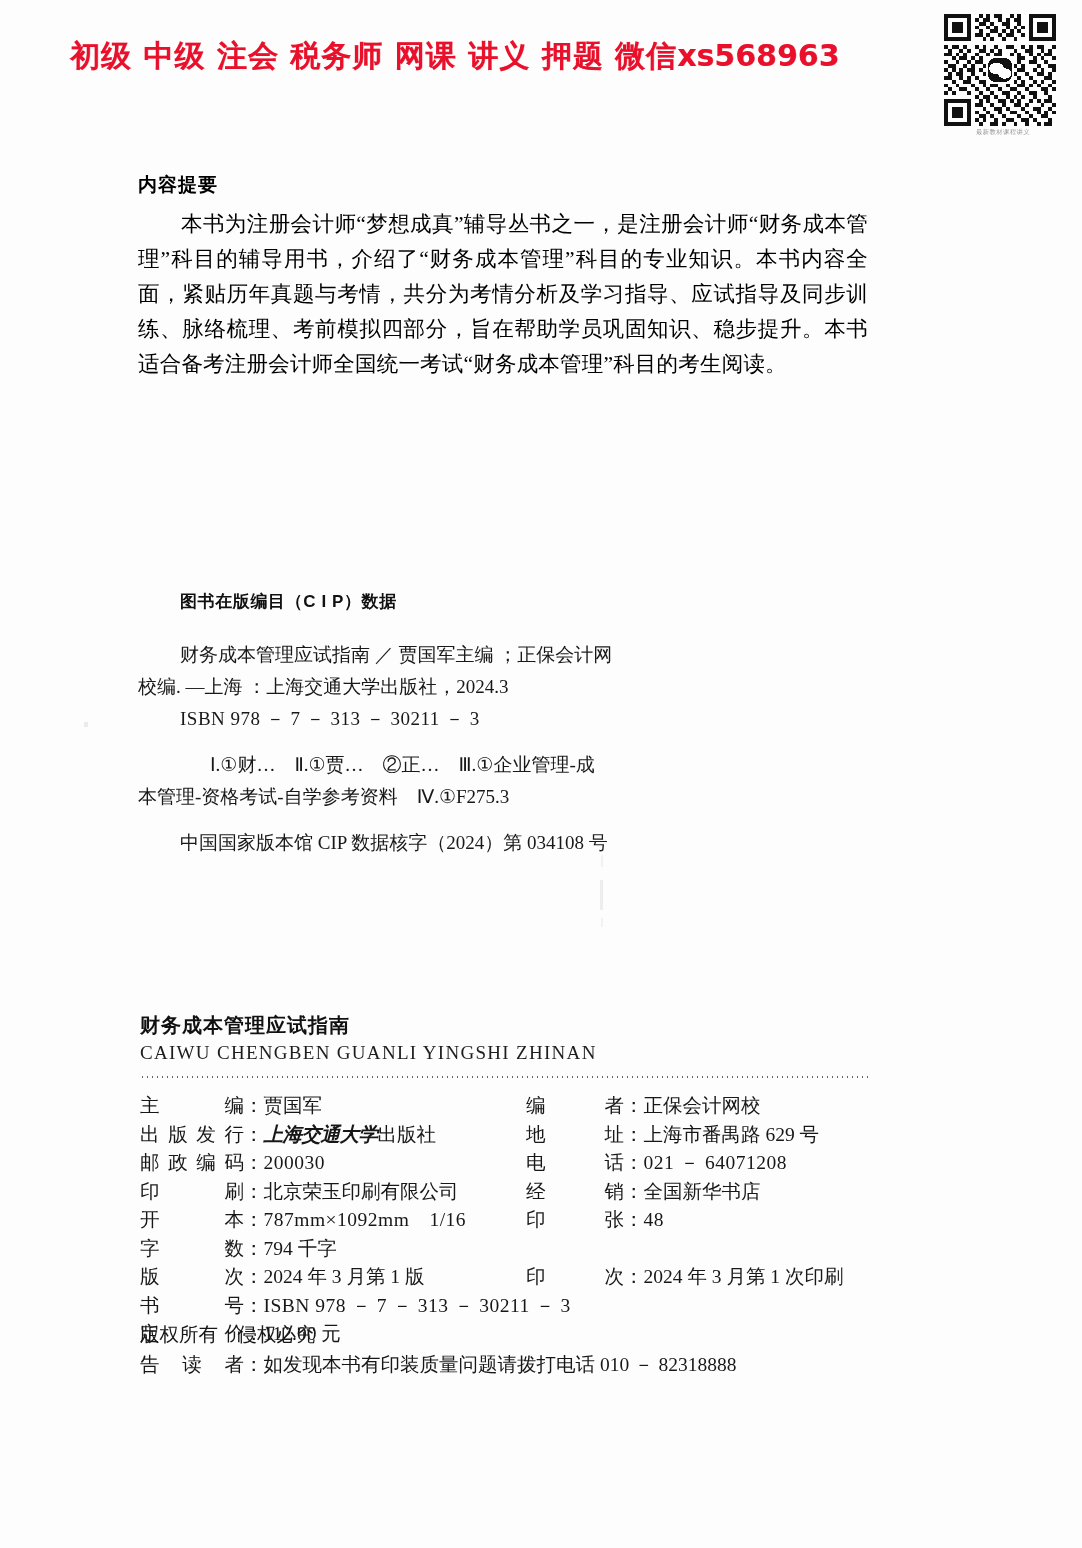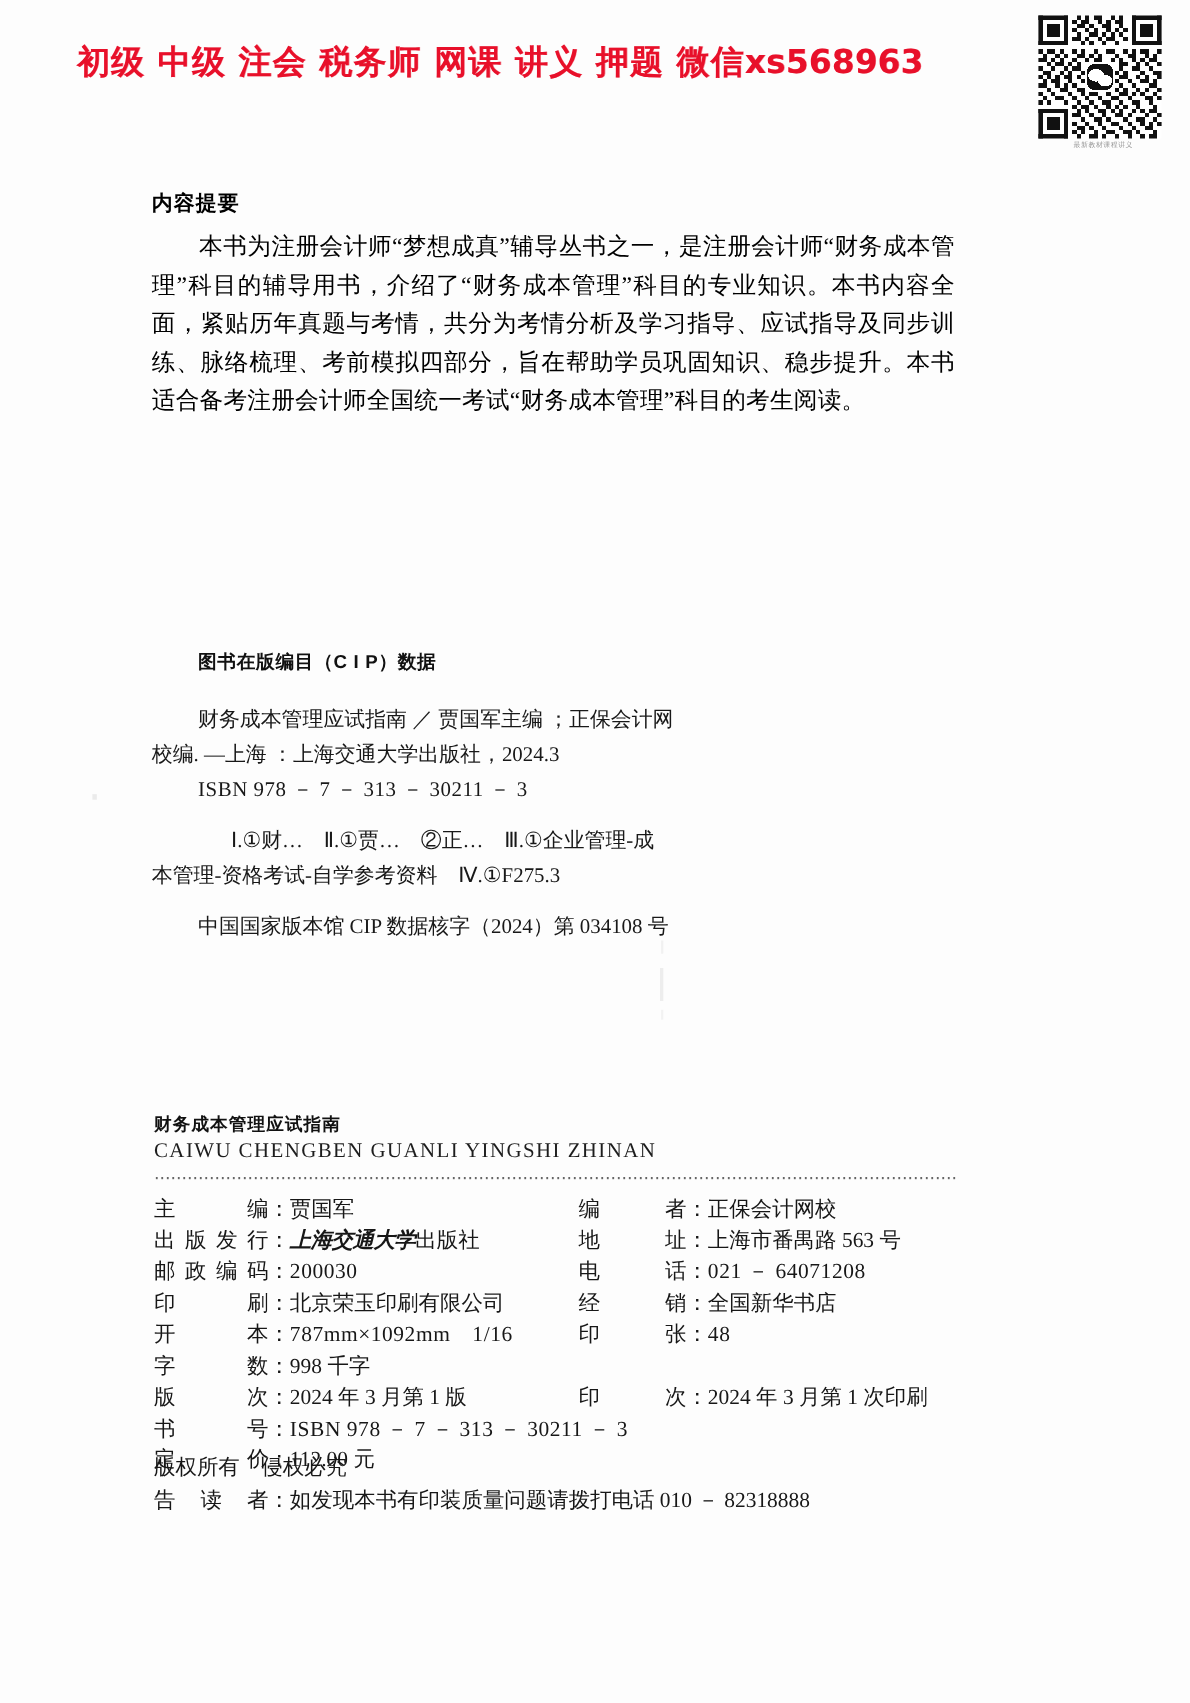--- a/index.html
+++ b/index.html
@@ -126,21 +126,21 @@
   
   .colophon {
     position: absolute;
     left: 140px;
     top: 1012px;
     width: 790px;
   }
   .colophon-title {
     font-family: "DejaVu Sans", sans-serif;
     font-weight: bold;
-    font-size: 16px;
+    font-size: 20px;
     letter-spacing: 1px;
     color: #111;
   }
   .colophon-pinyin {
     margin-top: 3px;
     font-family: "Liberation Serif", serif;
     font-size: 19px;
     letter-spacing: 1.3px;
     color: #1d1d1d;
   }
@@ -486,40 +486,40 @@
 
     <div class="imprint">
 
       <div class="imp-row">
         <span class="imp-col-l"><span class="lbl">主　编</span>：<span class="val">贾国军</span></span>
         <span class="imp-col-r"><span class="lbl-r">编　者</span>：<span class="val">正保会计网校</span></span>
       </div>
 
       <div class="imp-row">
         <span class="imp-col-l"><span class="lbl">出版发行</span>：<span class="val sjtu">上海交通大学</span><span class="val">出版社</span></span>
-        <span class="imp-col-r"><span class="lbl-r">地　址</span>：<span class="val">上海市番禺路 563 号</span></span>
+        <span class="imp-col-r"><span class="lbl-r">地　址</span>：<span class="val">上海市番禺路 629 号</span></span>
       </div>
 
       <div class="imp-row">
         <span class="imp-col-l"><span class="lbl">邮政编码</span>：<span class="val num">200030</span></span>
         <span class="imp-col-r"><span class="lbl-r">电　话</span>：<span class="val num">021 － 64071208</span></span>
       </div>
 
       <div class="imp-row">
         <span class="imp-col-l"><span class="lbl">印　刷</span>：<span class="val">北京荣玉印刷有限公司</span></span>
         <span class="imp-col-r"><span class="lbl-r">经　销</span>：<span class="val">全国新华书店</span></span>
       </div>
 
       <div class="imp-row">
         <span class="imp-col-l"><span class="lbl">开　本</span>：<span class="val num">787mm×1092mm　1/16</span></span>
         <span class="imp-col-r"><span class="lbl-r">印　张</span>：<span class="val num">48</span></span>
       </div>
 
       <div class="imp-row">
-        <span class="imp-col-l"><span class="lbl">字　数</span>：<span class="val">998 千字</span></span>
+        <span class="imp-col-l"><span class="lbl">字　数</span>：<span class="val">794 千字</span></span>
       </div>
 
       <div class="imp-row">
         <span class="imp-col-l"><span class="lbl">版　次</span>：<span class="val">2024 年 3 月第 1 版</span></span>
         <span class="imp-col-r"><span class="lbl-r">印　次</span>：<span class="val">2024 年 3 月第 1 次印刷</span></span>
       </div>
 
       <div class="imp-row">
         <span class="imp-col-l"><span class="lbl">书　号</span>：<span class="val num">ISBN 978 － 7 － 313 － 30211 － 3</span></span>
       </div>

